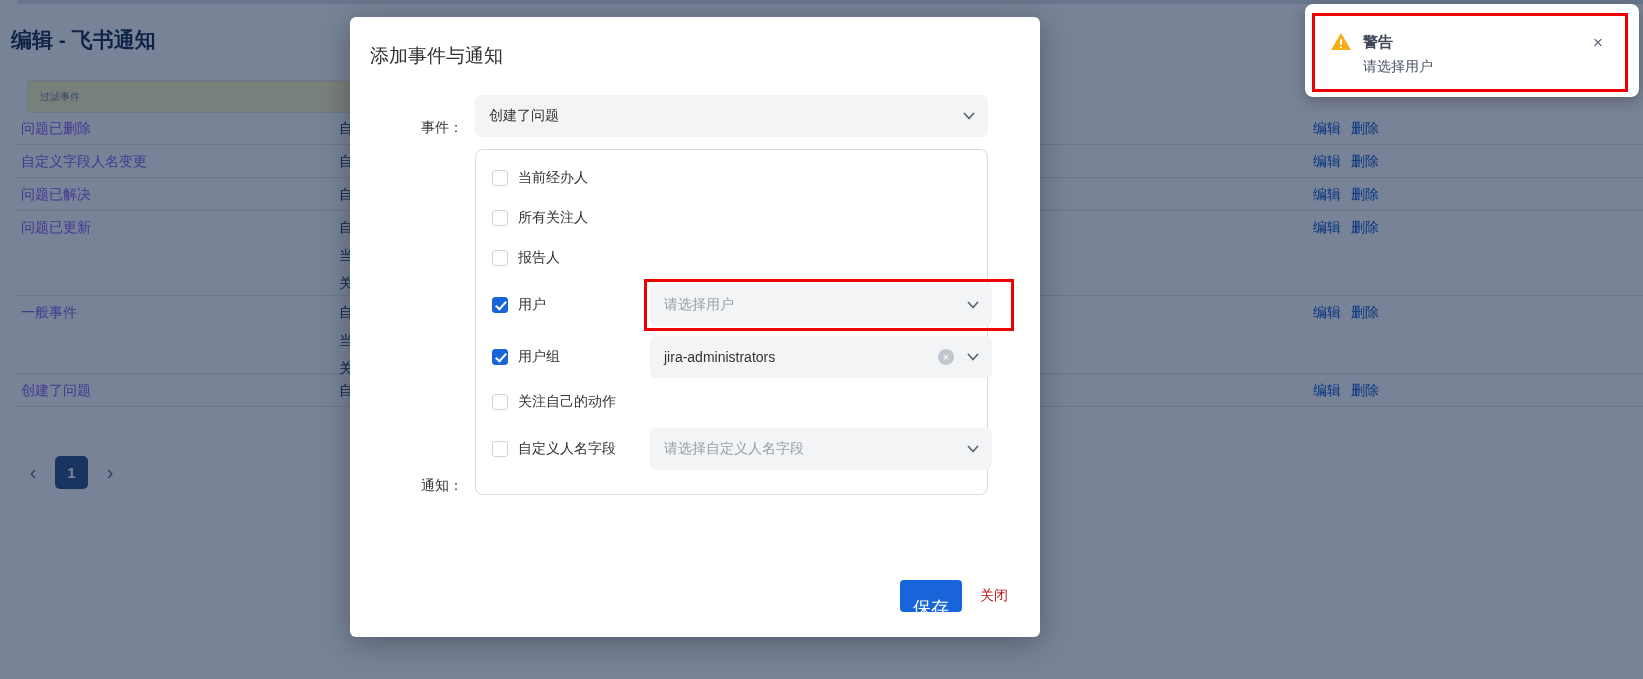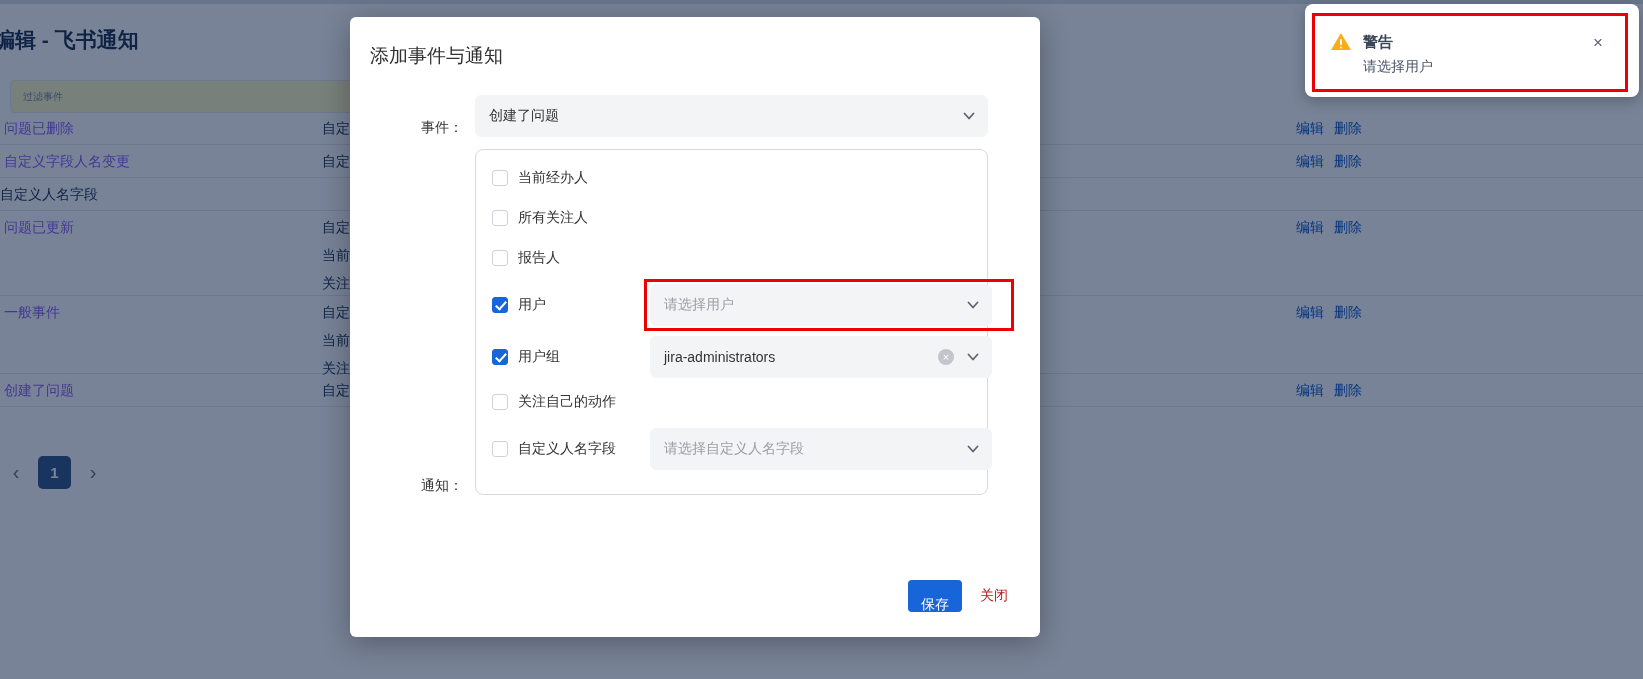--- a/index.html
+++ b/index.html
@@ -1,21 +1,21 @@
 <!DOCTYPE html>
 <html><head>
 <meta charset="utf-8">
 <style>
   * { margin:0; padding:0; box-sizing:border-box; }
   html,body { width:1643px; height:679px; overflow:hidden;
     font-family:"Liberation Sans","DejaVu Sans",sans-serif; background:#fff; }
   .stage { position:relative; width:1643px; height:679px; background:#ffffff; }
 
   
-  .bg { position:absolute; inset:0; }
+  .bg { position:absolute; inset:0;margin-left:17px; }
   .topstrip { position:absolute; left:0; top:0; width:100%; height:4px; background:#dde1e7; }
   .bg-title { position:absolute; left:-6px; top:26px; font-size:21px; font-weight:700; color:#172b4d; }
   .filter-input { position:absolute; left:10px; top:80px; width:460px; height:33px;
     background:#fef9c3; border:1px solid #e3e6ea; border-radius:4px;
     font-size:10px; color:#7a869a; line-height:31px; padding:0 12px; }
   .bg-table { position:absolute; left:0; top:112px; width:1643px; }
   .trow { display:flex; border-bottom:1px solid #e4e6eb; }
   .trow.head { height:40px; }
   .trow.h1 { height:33px; }
   .trow.h3 { height:85px; }
@@ -61,21 +61,21 @@
   .opt-label { font-size:14px; color:#333; }
   .opt-sel { position:absolute; left:158px; top:-7px; width:342px; }
   .opt.has-sel { min-height:42px; margin-bottom:10px; }
   .opt.has-sel .opt-sel { top:0; }
   .redbox { position:absolute; left:-6px; top:-5px; right:-22px; bottom:-5px;
     border:3px solid #ec0000; pointer-events:none; }
   .clear-ic { position:absolute; right:38px; top:13px; width:16px; height:16px; border-radius:50%;
     background:#c2c6cc; color:#fff; font-size:11px; line-height:16px; text-align:center; }
   .m-footer { position:absolute; right:32px; bottom:25px; display:flex; align-items:center; }
   .btn-save { min-width:54px; height:31px; background:#1765d8; color:#fff; border:none;
-    border-radius:4px; font-size:14px; padding:16px 13px; cursor:pointer;
+    border-radius:4px; font-size:18px; padding:16px 13px; cursor:pointer;
     font-family:"Liberation Sans","DejaVu Sans",sans-serif; }
   .btn-close { margin-left:18px; font-size:14px; color:#b91c1c; cursor:pointer; }
 
   
   .toast { position:absolute; left:1305px; top:4px; width:334px; height:93px; z-index:30;
     background:#fff; border-radius:8px; box-shadow:0 4px 14px rgba(0,0,0,.25); }
   .toast-red { position:absolute; left:7px; top:9px; width:316px; height:79px;
     border:3px solid #ec0000; pointer-events:none; }
   .warn-ic { position:absolute; left:25px; top:28px; }
   .toast-title { position:absolute; left:58px; top:29px; font-size:15px; font-weight:700; color:#3d4757; }
@@ -108,20 +108,21 @@
         <div class="c-event">自定义字段人名变更</div>
         <div class="c-notify">
             <div>自定义人名字段</div>
           </div>
         <div class="c-action">
           <span class="lnk">编辑</span><span class="lnk">删除</span>
         </div>
       </div>
 
       <div class="trow h1">
+        <div class="c-event">问题已解决</div>
         <div class="c-notify">
             <div>自定义人名字段</div>
           </div>
         <div class="c-action">
           <span class="lnk">编辑</span><span class="lnk">删除</span>
         </div>
       </div>
 
       <div class="trow h3">
         <div class="c-event">问题已更新</div>

